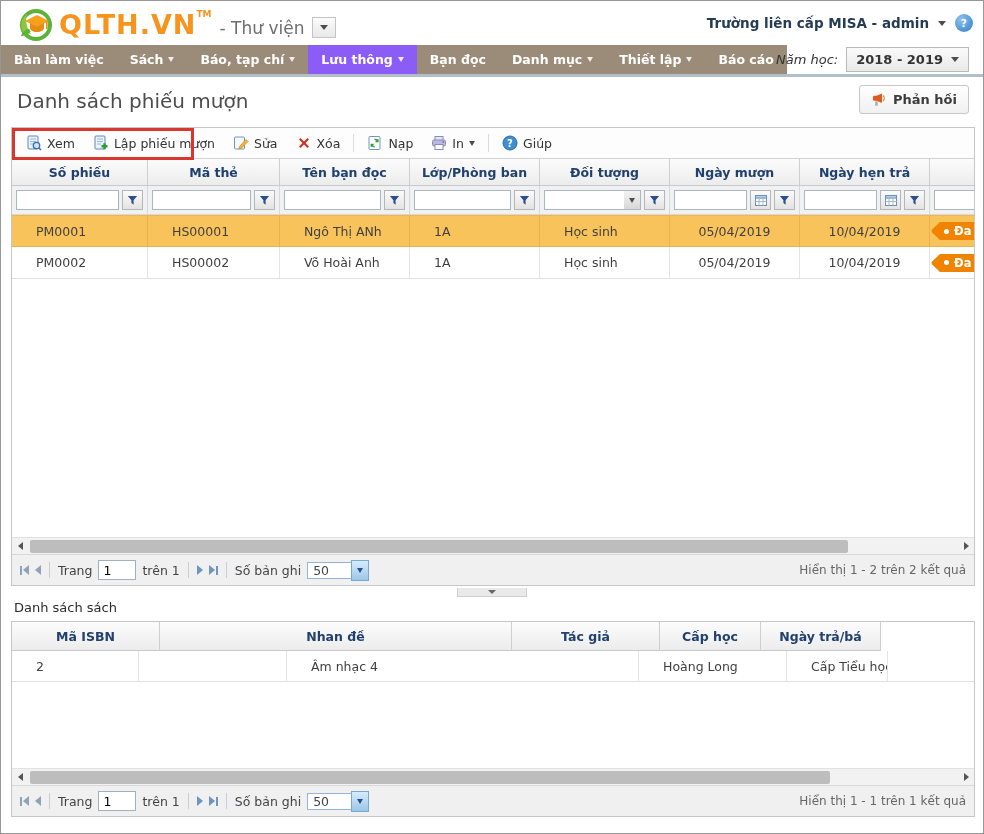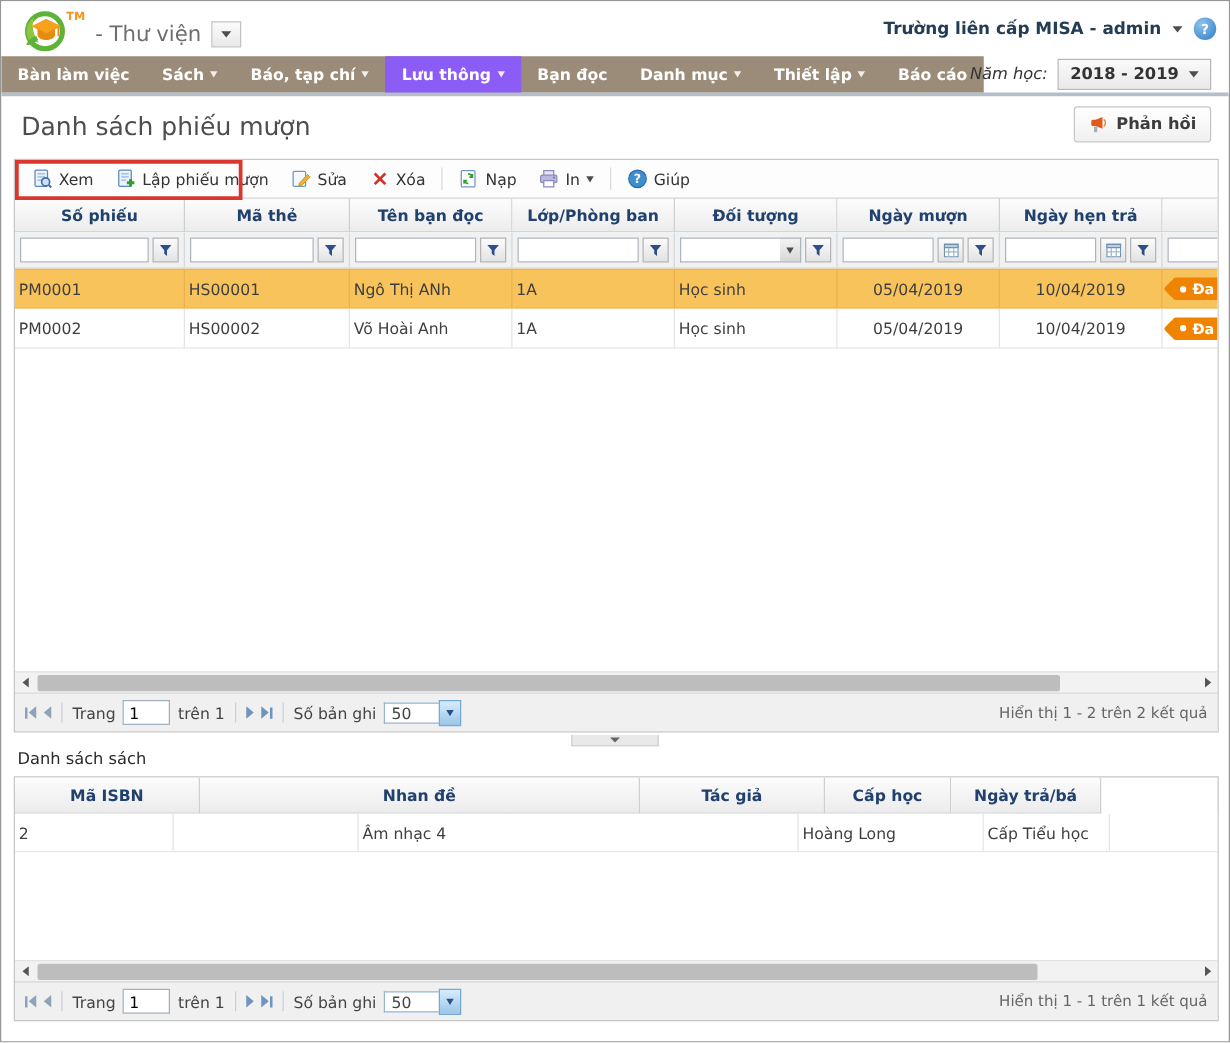--- a/index.html
+++ b/index.html
@@ -47,21 +47,21 @@
 
   .gridhead { display:flex; flex:none; height:27px; overflow:hidden; }
   .gh-cell { background:linear-gradient(#fcfcfc,#ececec); border-right:1px solid #cfcfcf; border-bottom:1px solid #c9c9c9; font-weight:bold; color:#20406e; display:flex; align-items:center; justify-content:center; font-size:12.5px; flex:none; overflow:hidden; white-space:nowrap; }
   .filterrow { display:flex; flex:none; height:29px; background:#f0f1f2; border-bottom:1px solid #d8d8d8; overflow:hidden; }
   .f-cell { border-right:1px solid #d8d8d8; display:flex; align-items:center; padding:0 4px; gap:3px; flex:none; overflow:hidden; }
   .f-input { flex:1; height:20px; min-width:10px; border:1px solid #aeb6bd; background:#fff; outline:none; font-size:12px; padding:0 3px; font-family:inherit; }
   .f-btn { width:21px; height:20px; flex:none; border:1px solid #b5b5b5; background:linear-gradient(#fbfbfb,#e3e3e3); display:flex; align-items:center; justify-content:center; cursor:pointer; }
   .sel-btn { width:17px; height:20px; flex:none; border:1px solid #aeb6bd; border-left:none; background:linear-gradient(#f2f2f2,#d8d8d8); display:flex; align-items:center; justify-content:center; cursor:pointer; }
 
   .grow { display:flex; flex:none; height:32px; overflow:hidden; background:#fff; }
-  .g-cell { display:flex; align-items:center; padding:0 3px; border-right:1px solid #e4e4e4; border-bottom:1px solid #e0e0e0; color:#3f3f3f; flex:none; overflow:hidden; white-space:nowrap; }
+  .g-cell { display:flex; align-items:center; padding:0 24px; border-right:1px solid #e4e4e4; border-bottom:1px solid #e0e0e0; color:#3f3f3f; flex:none; overflow:hidden; white-space:nowrap; }
   .grow.selected { background:#f9c35c; }
   .grow.selected .g-cell { border-right-color:#eab14e; border-bottom-color:#eab14e; border-top:1px solid #f2b54d; }
   .cell-center { justify-content:center; }
   .filler { flex:1; background:#fff; }
 
   .lc0{width:136px}.lc1{width:132px}.lc2{width:130px}.lc3{width:130px}.lc4{width:130px}.lc5{width:130px}.lc6{width:130px}.lc7{width:120px}
   .bc0{width:127px}.bc1{width:148px}.bc2{width:352px}.bc3{width:148px}.bc4{width:101px}.bc5{width:120px}
 
   .tag { position:relative; display:flex; align-items:center; height:18px; background:#f08300; border-radius:3px; color:#fff; font-size:11.5px; font-weight:bold; padding:0 8px 0 6px; margin-left:8px; flex:none; min-width:60px; }
   .tag::before { content:''; position:absolute; left:-5px; top:50%; width:11px; height:11px; background:#f08300; transform:translateY(-50%) rotate(45deg); border-radius:2px; }
@@ -103,20 +103,21 @@
     <div class="logo-wrap">
       <svg class="logo-icon" viewBox="0 0 34 34">
         <circle cx="17" cy="17" r="14" fill="none" stroke="#5db337" stroke-width="4"></circle>
         <path d="M4 24 C1 18 2 10 8 6 C6 14 8 20 12 26 Z" fill="#8ec63f"></path>
         <path d="M2 28 C4 22 9 20 14 21 C10 26 6 28 2 28 Z" fill="#5db337"></path>
         <circle cx="18" cy="19" r="8" fill="#fff"></circle>
         <path d="M6 13 L18 7 L30 13 L18 19 Z" fill="#f7a11c"></path>
         <path d="M11 15 v5 c0 2 3 4 7 4 s7-2 7-4 v-5 l-7 3.5 Z" fill="#e88c10"></path>
         <rect x="27" y="13" width="1.6" height="8" fill="#e88c10"></rect>
       </svg>
+      <span class="logo-text">QLTH.VN</span>
       <span class="logo-tm">TM</span>
     </div>
     <span class="subtitle">- Thư viện</span>
     <div class="hdr-dd">
         <span class="caret"></span>
       </div>
     <div class="tophdr-right">
       <span class="account">Trường liên cấp MISA - admin</span>
       <span class="caret"></span>
       <span class="help-circle">?</span>

